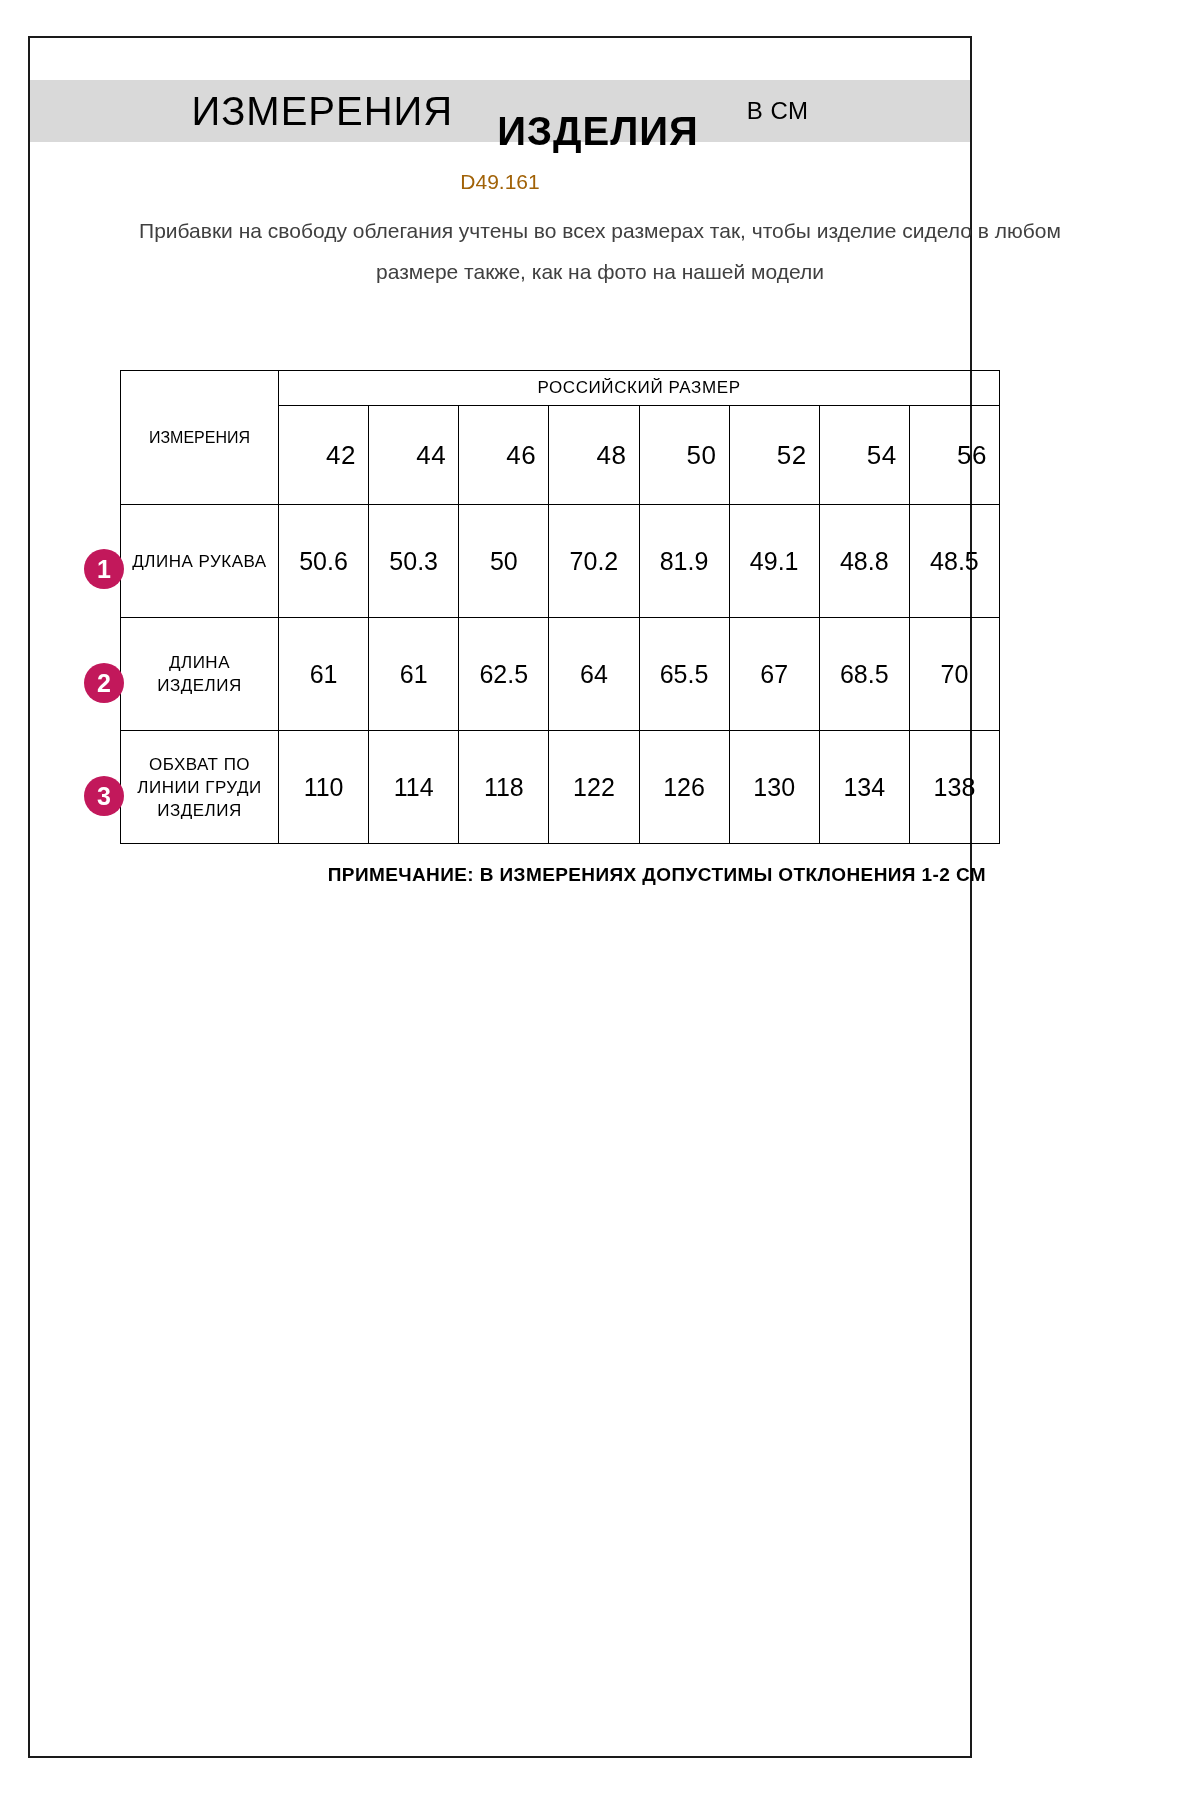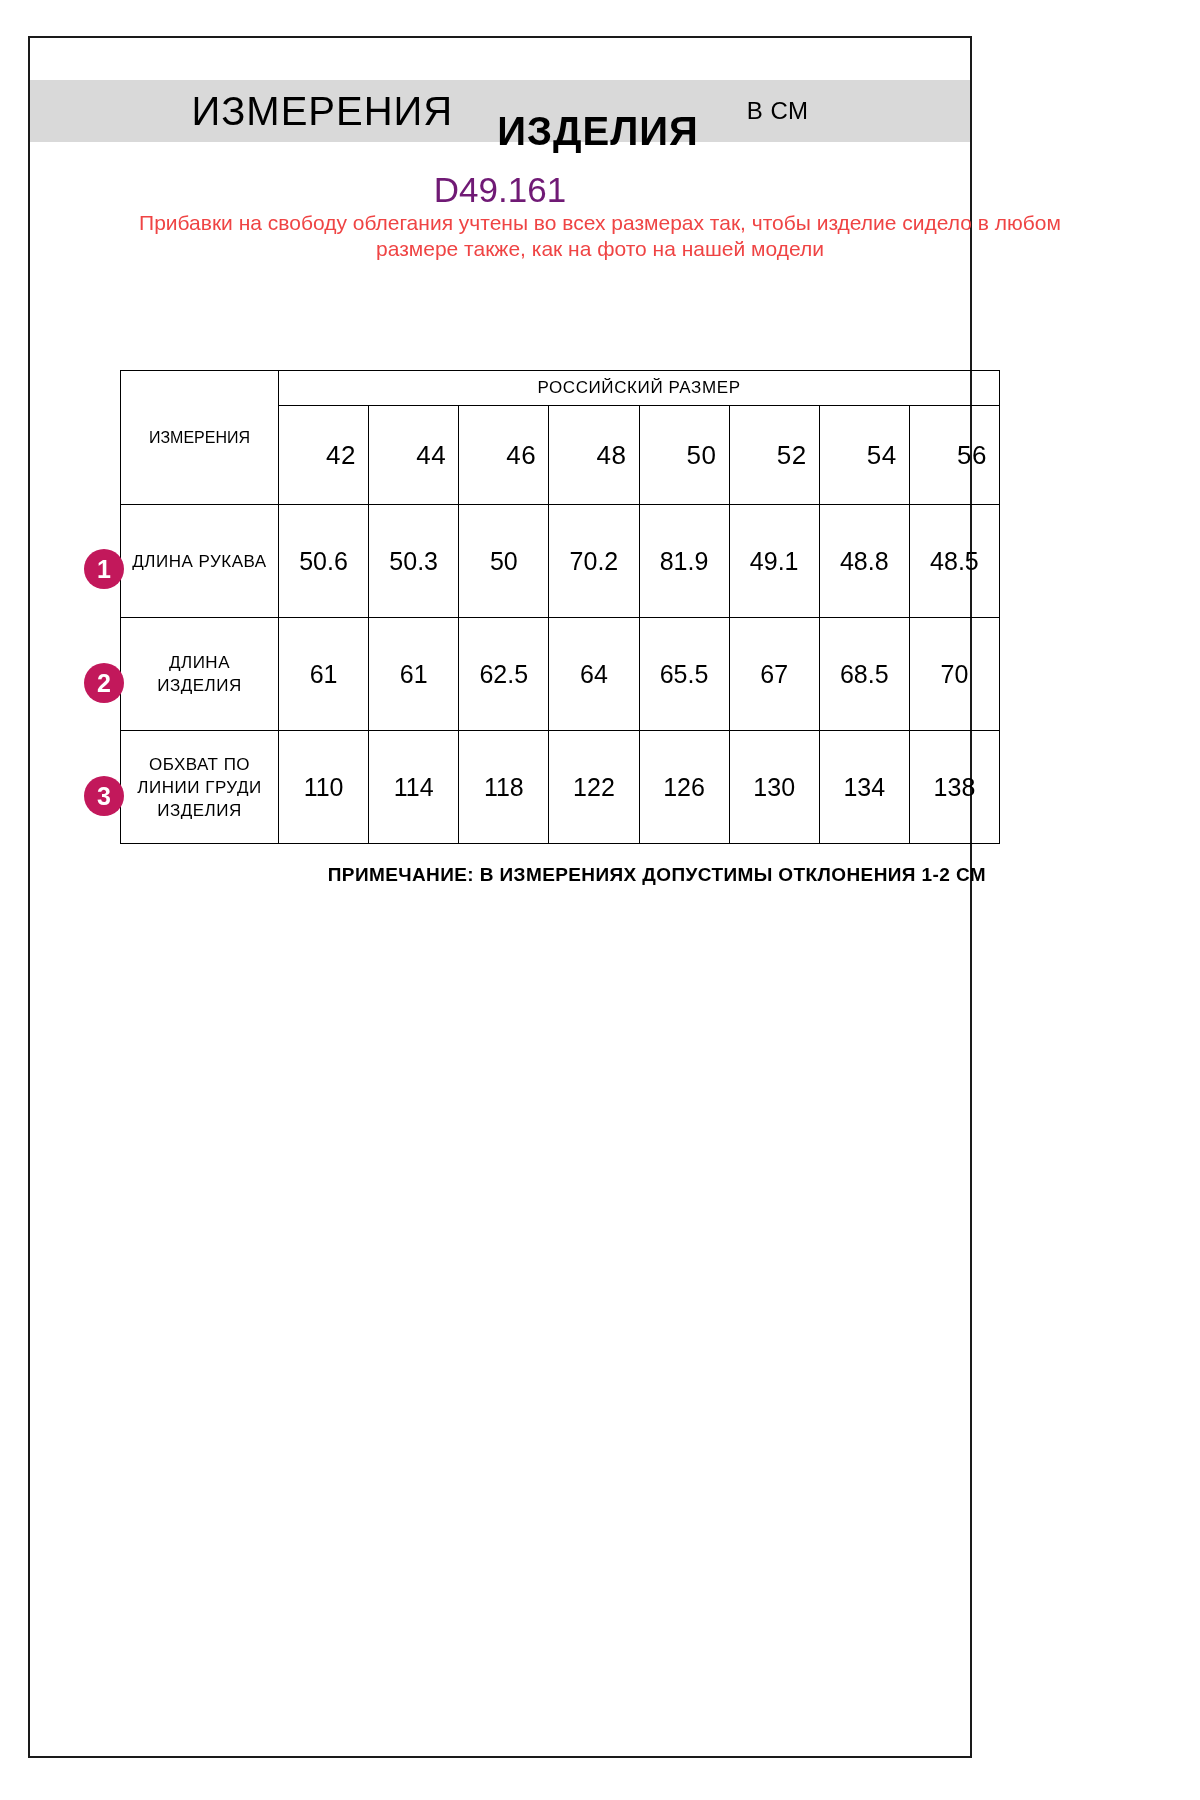--- a/index.html
+++ b/index.html
@@ -61,32 +61,32 @@
     font-weight: 400;
     margin-left: 48px;
     letter-spacing: 0.5px;
   }
   .article-code {
     position: absolute;
     top: 132px;
     left: 0;
     width: 100%;
     text-align: center;
-    font-size: 35px;
-    color: #701a75;
+    font-size: 21px;
+    color: #a16207;
   }
   .note-top {
     position: absolute;
     top: 172px;
     left: 88px;
     width: 964px;
     text-align: center;
     font-size: 21px;
-    line-height: 26px;
-    color: #ef4444;
+    line-height: 41px;
+    color: #404040;
   }
   table.sizes {
     position: absolute;
     left: 90px;
     top: 332px;
     width: 880px;
     border-collapse: collapse;
     table-layout: fixed;
   }
   table.sizes td, table.sizes th {

